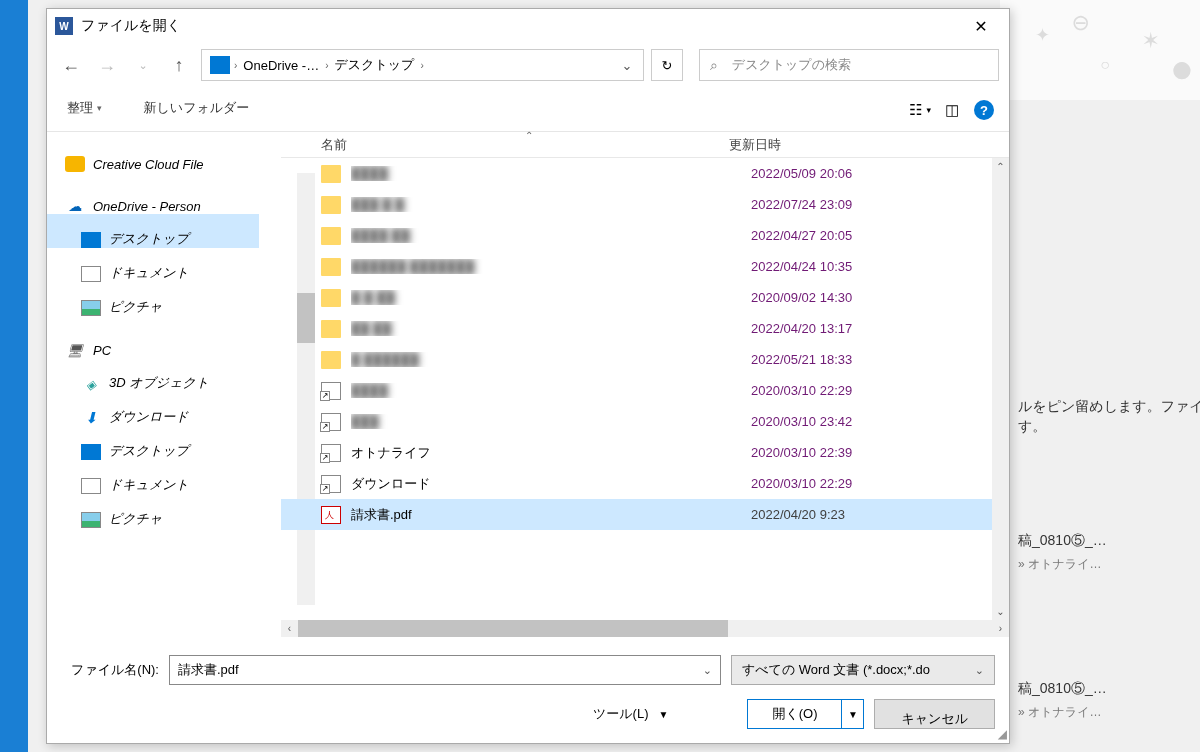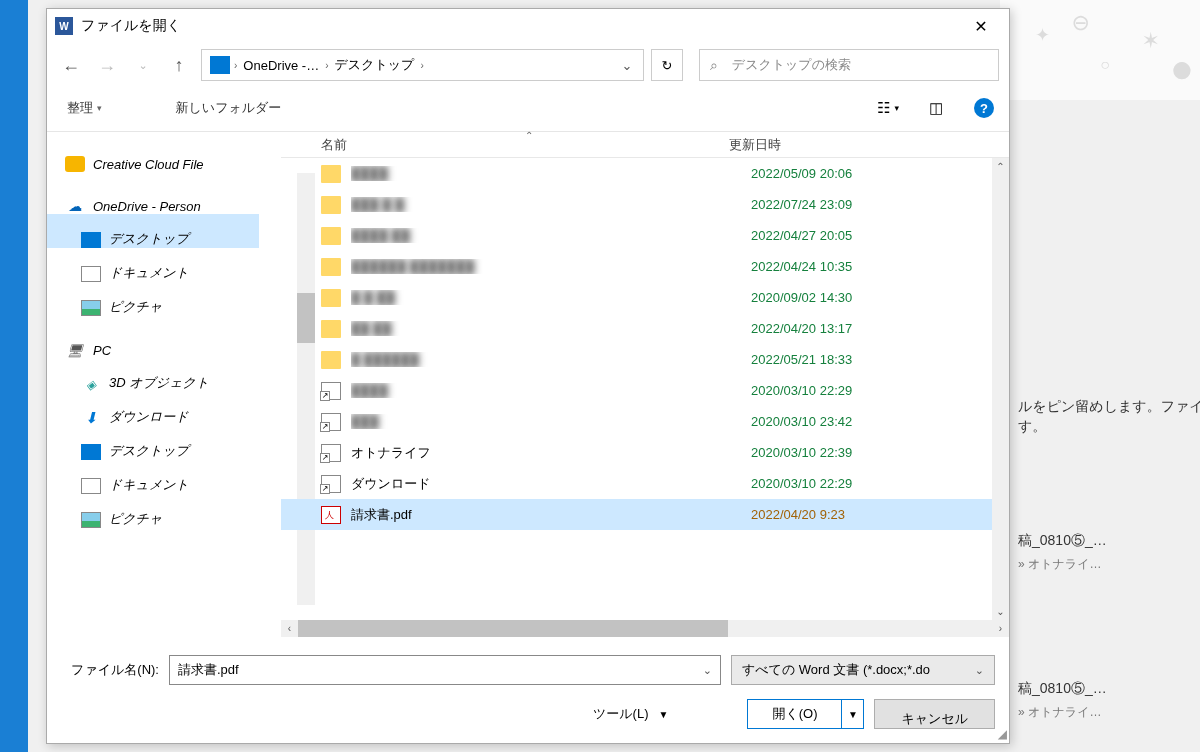--- a/index.html
+++ b/index.html
@@ -88,23 +88,22 @@
   width: 300px; height: 32px;
   border: 1px solid #ccc;
   display: flex; align-items: center;
   padding: 0 10px;
   color: #888;
   margin-left: 8px;
 }
 .search-box .mag { margin-right: 14px; font-size: 14px; }
 .toolbar-row {
   display: flex;
-  align-items: center;
+  align-items: flex-end;
   padding: 8px 14px 10px 14px;
-  gap: 16px;
 }
 .tb-btn { padding: 4px 6px; color: #333; display: flex; align-items: center; }
 .tb-btn .dd { margin-left: 4px; color: #666; font-size: 9px; }
 .tb-spacer { flex: 1; }
 .tb-icon { width: 22px; height: 22px; display: flex; align-items: center; justify-content: center; margin-left: 10px; font-size: 15px; }
 .help-icon { width: 20px; height: 20px; border-radius: 50%; background: #0078d4; color: #fff; font-size: 13px; font-weight: bold; display: flex; align-items: center; justify-content: center; }
 .main-area {
   flex: 1;
   display: flex;
   border-top: 1px solid #e6e6e6;
@@ -168,22 +167,22 @@
 }
 .file-row.selected { background: #cde8ff; }
 .fr-icon { width: 20px; height: 18px; margin-right: 10px; display: inline-flex; align-items: center; justify-content: center; }
 .folder-ico { background: #ffd868; border-radius: 1px; }
 .shortcut-ico { border: 1px solid #888; background: #fff; position: relative; }
 .shortcut-ico::after { content: "↗"; position: absolute; bottom: -2px; left: -2px; font-size: 8px; background: #fff; border: 1px solid #888; width: 8px; height: 8px; line-height: 8px; text-align: center; }
 .pdf-ico { border: 1px solid #c00; background: #fff; position: relative; }
 .pdf-ico::after { content: "人"; color: #c00; font-size: 9px; position: absolute; top: 2px; left: 3px; }
 .fr-name { width: 400px; white-space: nowrap; overflow: hidden; }
 .fr-name.blur { color: transparent; text-shadow: 0 0 7px rgba(100,100,100,0.9); }
-.fr-date { color: #15803d; }
-.file-row.selected .fr-date { color: #a16207; }
+.fr-date { color: #701a75; }
+.file-row.selected .fr-date { color: #404040; }
 .v-scroll { position: absolute; right: 0; top: 0; width: 17px; height: 100%; background: #f0f0f0; }
 .v-scroll .up, .v-scroll .dn { height: 17px; text-align: center; font-size: 10px; color: #555; line-height: 17px; }
 .v-scroll .dn { position: absolute; bottom: 0; width: 100%; }
 .h-scroll {
   height: 17px; background: #f0f0f0; display: flex; align-items: center;
 }
 .h-scroll .lf, .h-scroll .rt { width: 17px; text-align: center; font-size: 10px; color: #555; }
 .h-scroll .track { flex: 1; position: relative; height: 100%; }
 .h-scroll .thumb { position: absolute; left: 0; top: 0; height: 100%; width: 62%; background: #c2c2c2; }
 .bottom-area {

